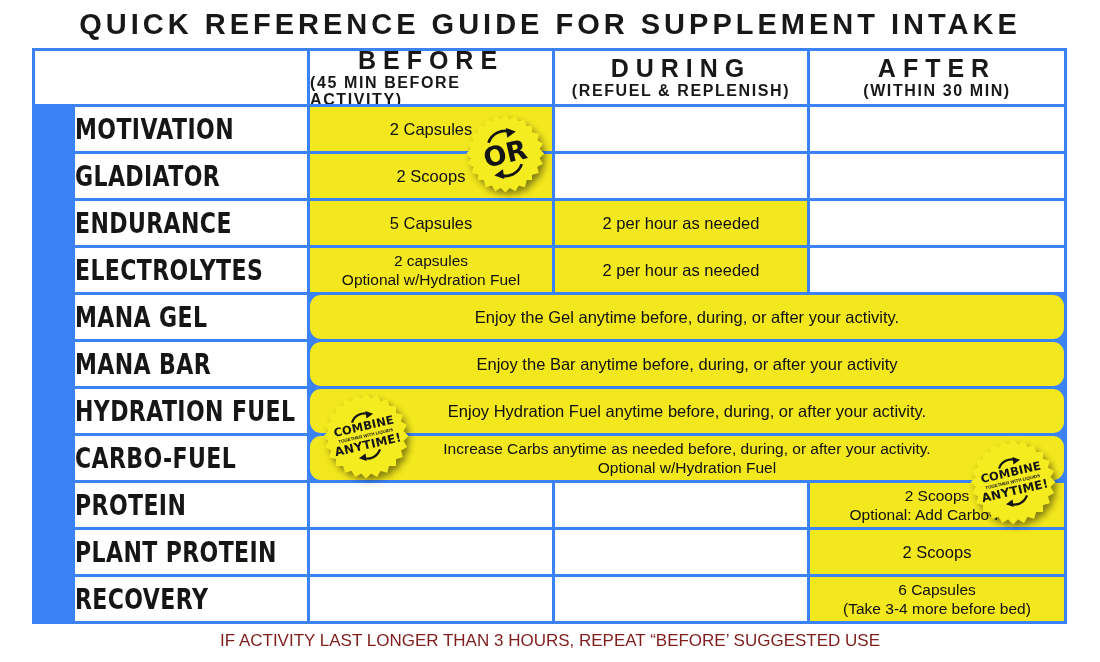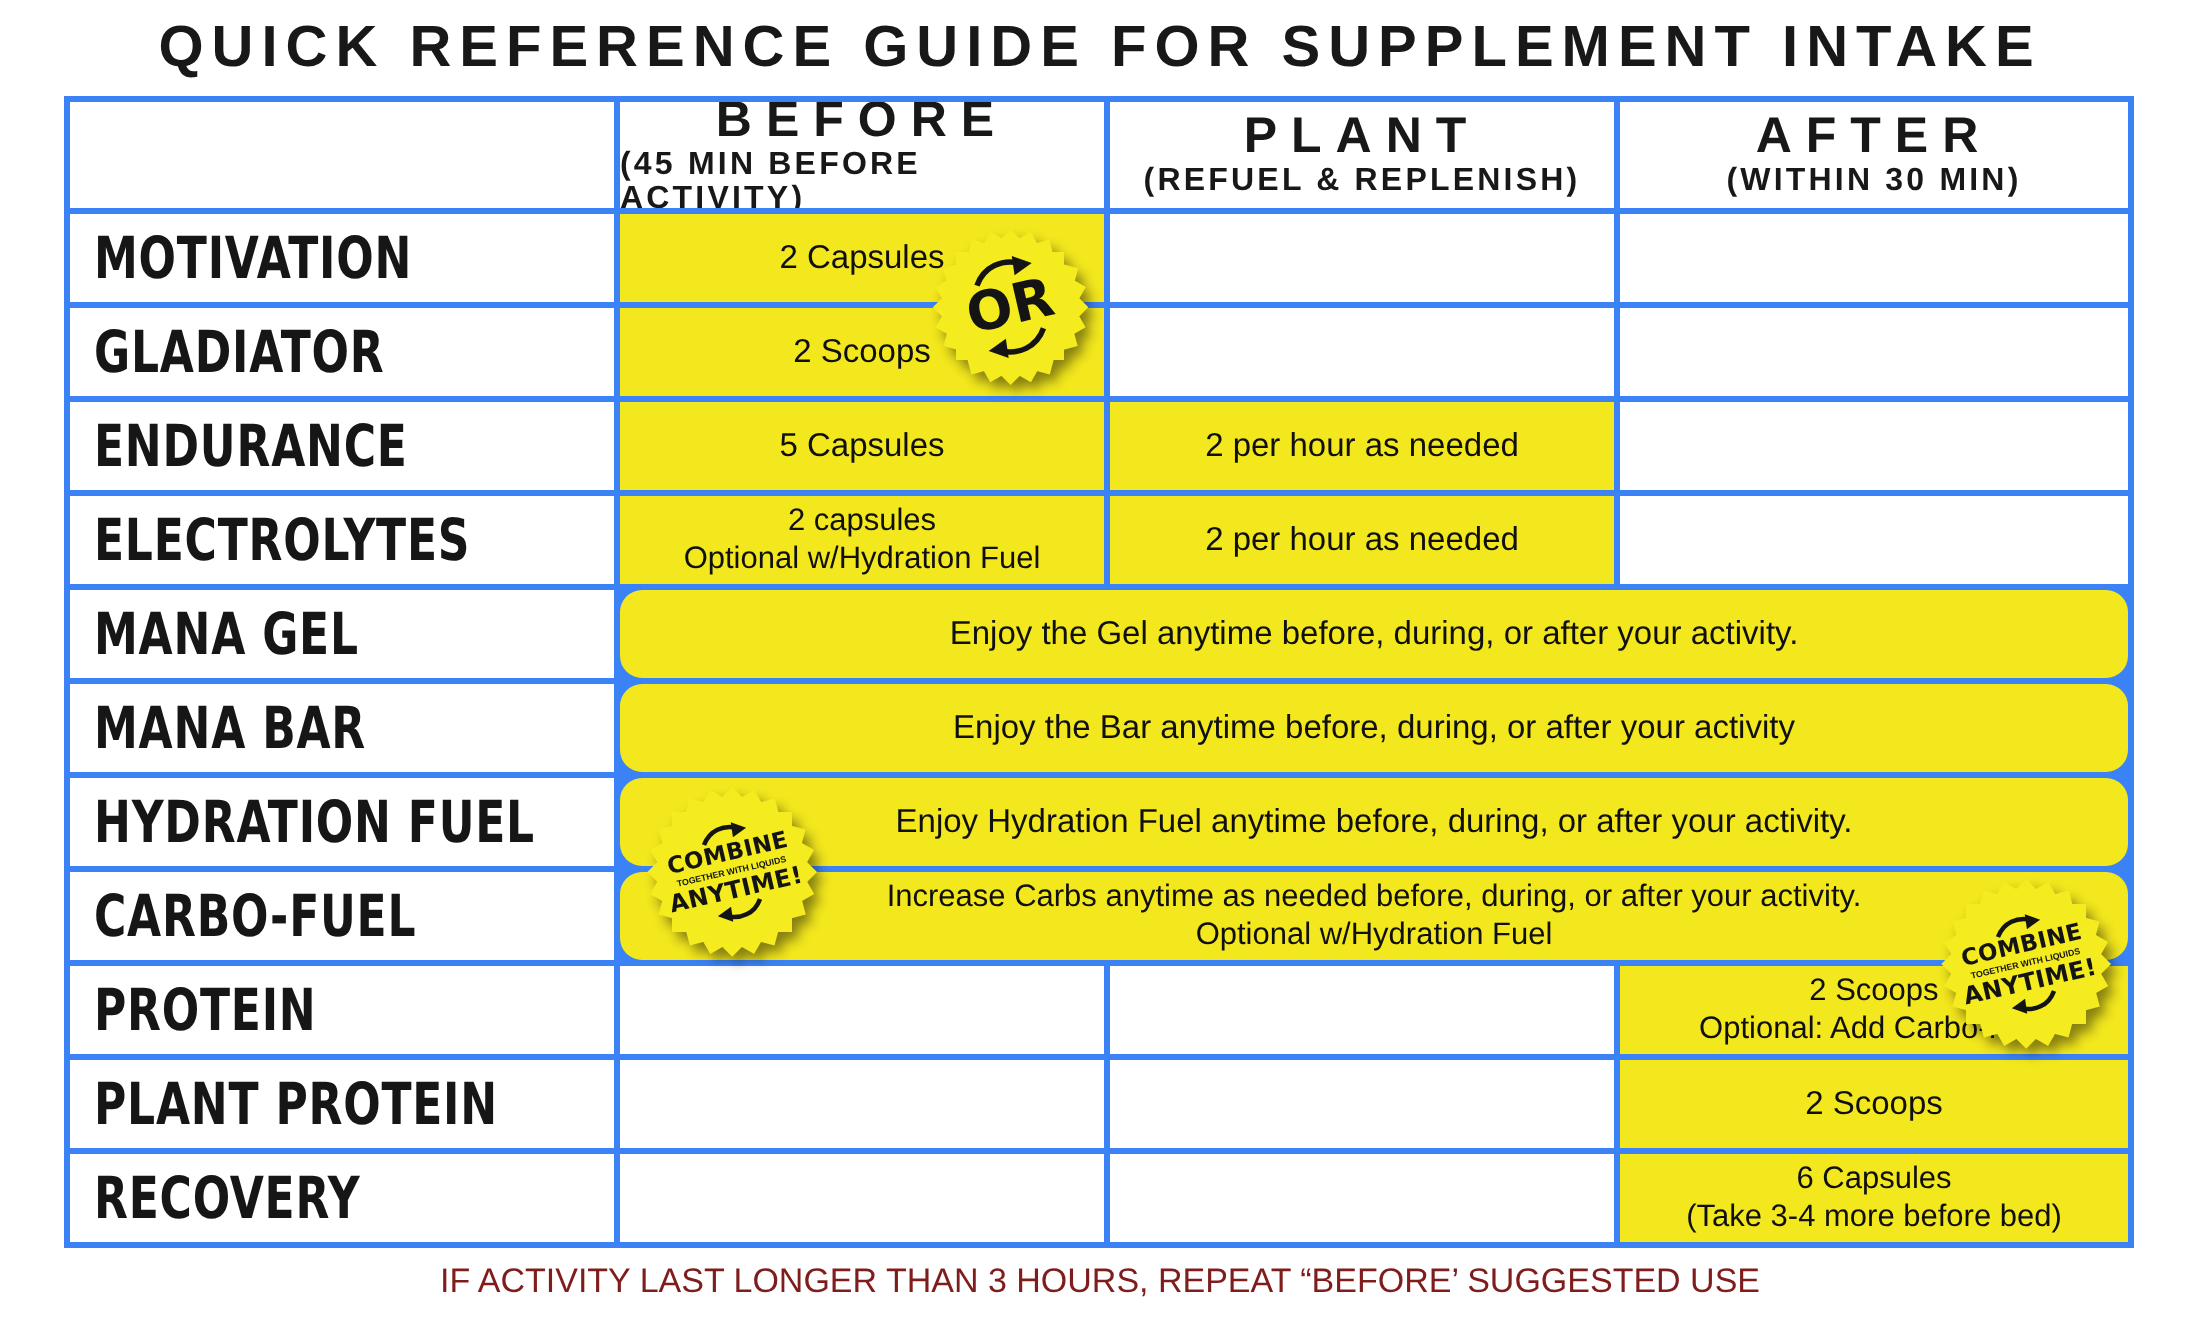--- a/index.html
+++ b/index.html
@@ -20,21 +20,21 @@
         overflow:hidden;}
   .cell.hl{background:#f3e71d;}
   .cell.span3{grid-column:span 3;border-radius:11px;}
 
   
   .head{flex-direction:column;line-height:1.05;}
   .h1{font-weight:800;font-size:25px;letter-spacing:7px;color:#181818;}
   .h2{font-weight:700;font-size:16px;letter-spacing:1.6px;margin-top:2px;color:#181818;}
 
   
-  .lbl{justify-content:flex-start;padding-left:12px;}
+  .lbl{justify-content:flex-start;margin-left:40px;}
   .lblt{display:inline-block;transform:scaleX(.76);transform-origin:0 50%;
         font-family:"DejaVu Sans","Liberation Sans",sans-serif;
         font-weight:800;font-size:29px;letter-spacing:.5px;color:#161616;white-space:nowrap;}
 
   
   .val{font-size:16.5px;color:#101010;text-align:center;}
   .pre{white-space:pre-line;font-size:15.5px;line-height:1.25;}
 
   
   .footer{position:absolute;top:631px;left:0;width:1100px;text-align:center;
@@ -71,21 +71,21 @@
   <div class="title">QUICK REFERENCE GUIDE FOR SUPPLEMENT INTAKE</div>
 
   <div class="table">
 
     <div class="cell"></div>
     <div class="cell head">
       <div class="h1">BEFORE</div>
       <div class="h2">(45 MIN BEFORE ACTIVITY)</div>
     </div>
     <div class="cell head">
-      <div class="h1">PLANT</div>
+      <div class="h1">DURING</div>
       <div class="h2">(REFUEL &amp; REPLENISH)</div>
     </div>
     <div class="cell head">
       <div class="h1">AFTER</div>
       <div class="h2">(WITHIN 30 MIN)</div>
     </div>
 
     <div class="cell lbl">
         <span class="lblt">MOTIVATION</span>
       </div>

